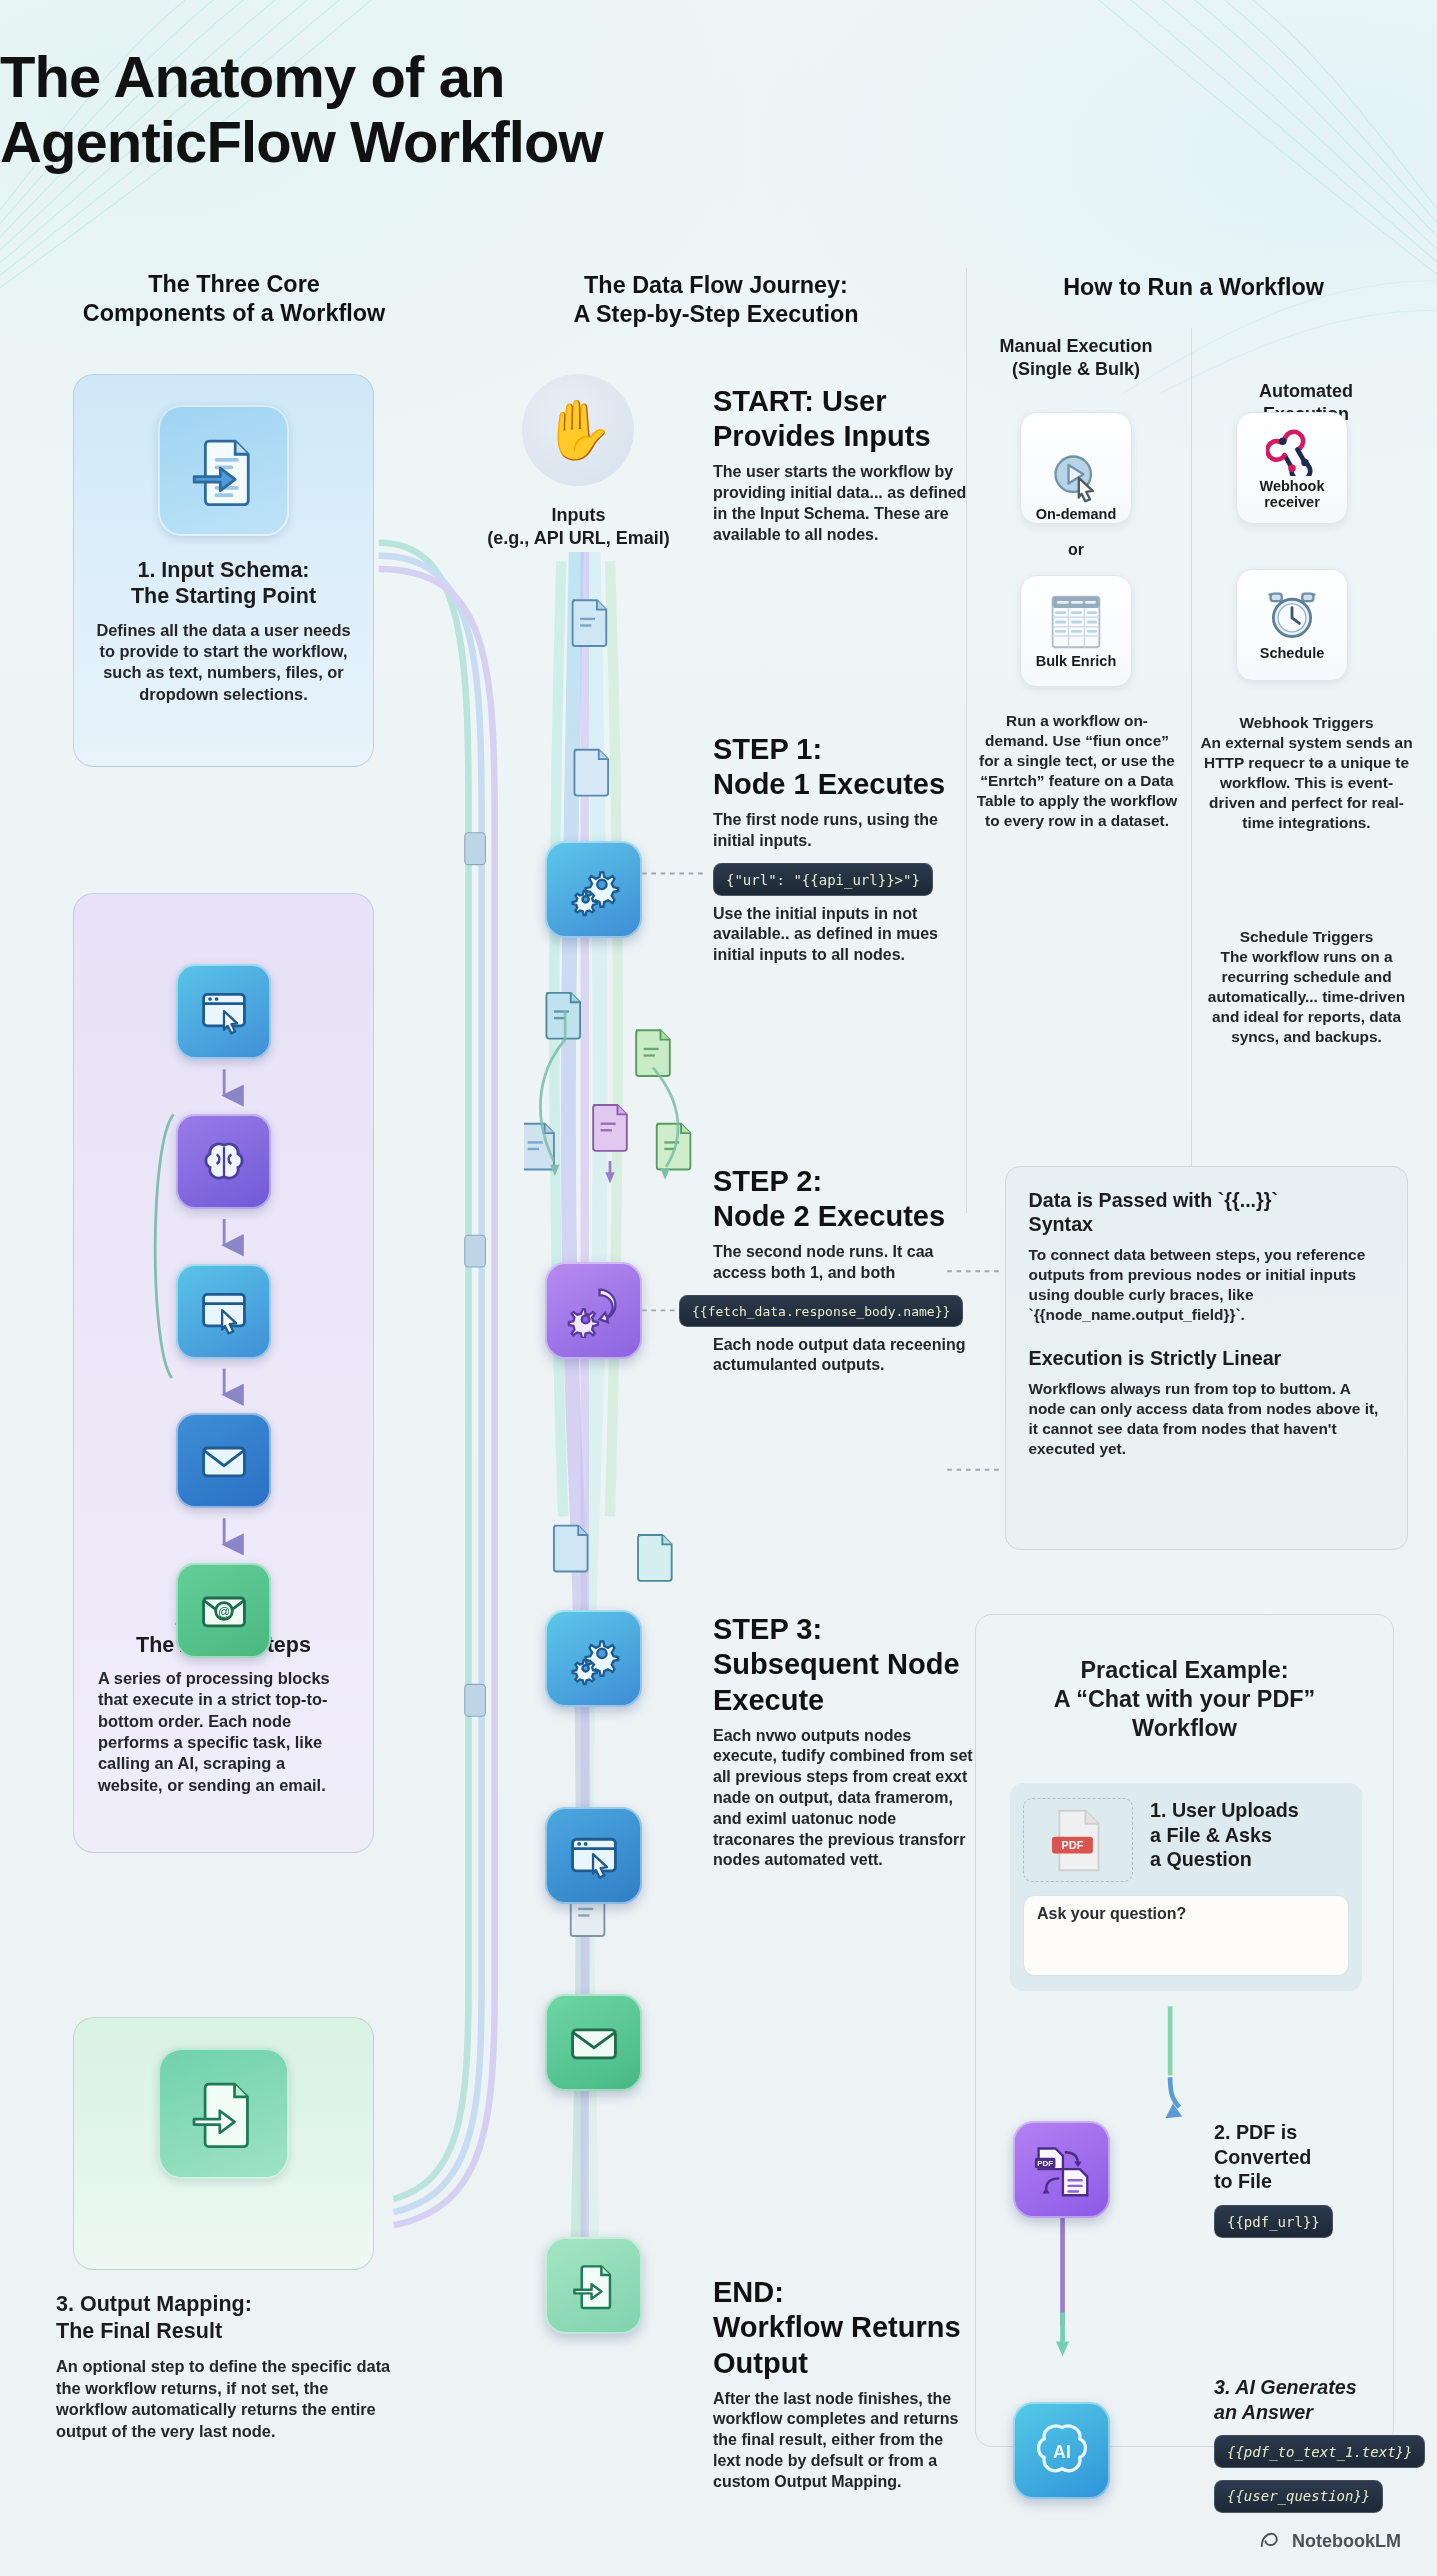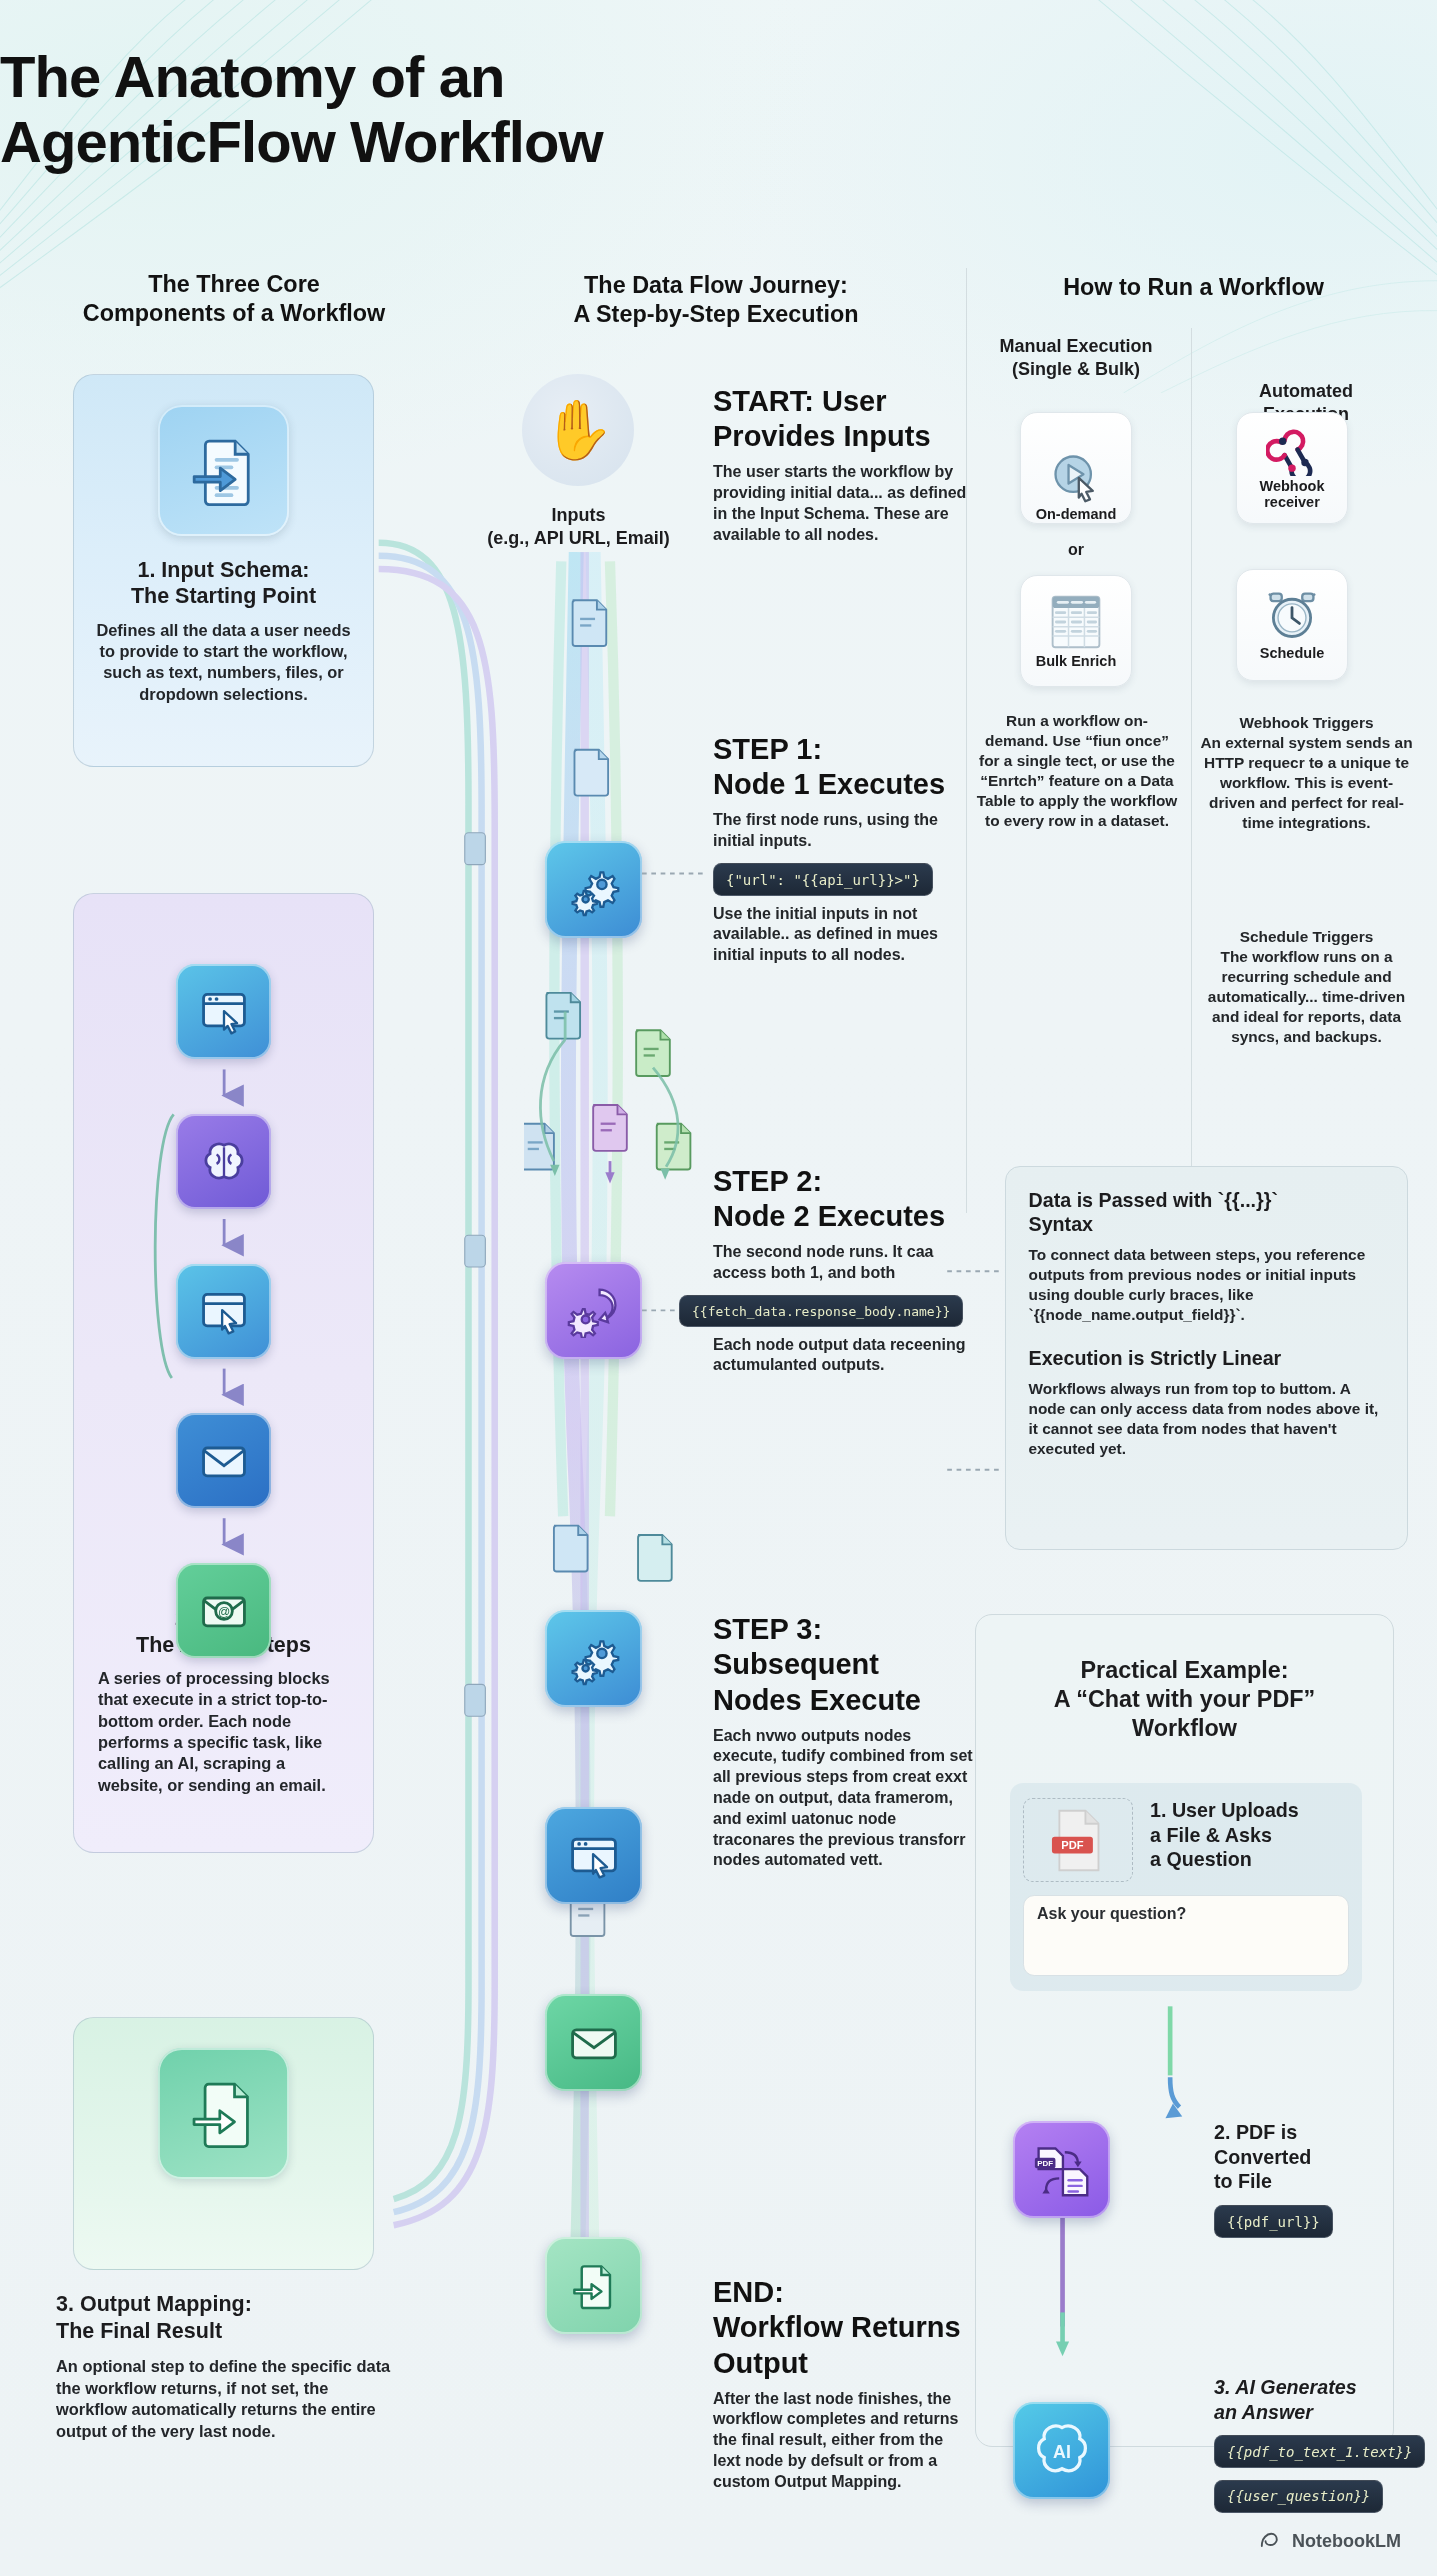--- a/index.html
+++ b/index.html
@@ -517,21 +517,21 @@
   <div class="stepblock" style="top:1164px;">
     <div class="st">STEP 2:</div>
     <div class="st">Node 2 Executes</div>
     <div class="sb">The second node runs. It caa access both 1, and both</div>
     <div class="codechip sm" style="margin-left:-34px;">{{fetch_data.response_body.name}}</div>
     <div class="sb">Each node output data receening actumulanted outputs.</div>
   </div>
 
   <div class="stepblock" style="top:1612px;">
     <div class="st">STEP 3:</div>
-    <div class="st">Subsequent Nodes Execute</div>
+    <div class="st">Subsequent Node Execute</div>
     <div class="sb">Each nvwo outputs nodes execute, tudify combined from set all previous steps from creat exxt nade on output, data framerom, and eximl uatonuc node traconares the previous transforr nodes automated vett.</div>
   </div>
 
   <div class="stepblock" style="top:2275px;">
     <div class="st">END:</div>
     <div class="st">Workflow Returns Output</div>
     <div class="sb">After the last node finishes, the workflow completes and returns the final result, either from the lext node by defsult or from a custom Output Mapping.</div>
   </div>
 
   <div class="colhead c3">How to Run a Workflow</div>

